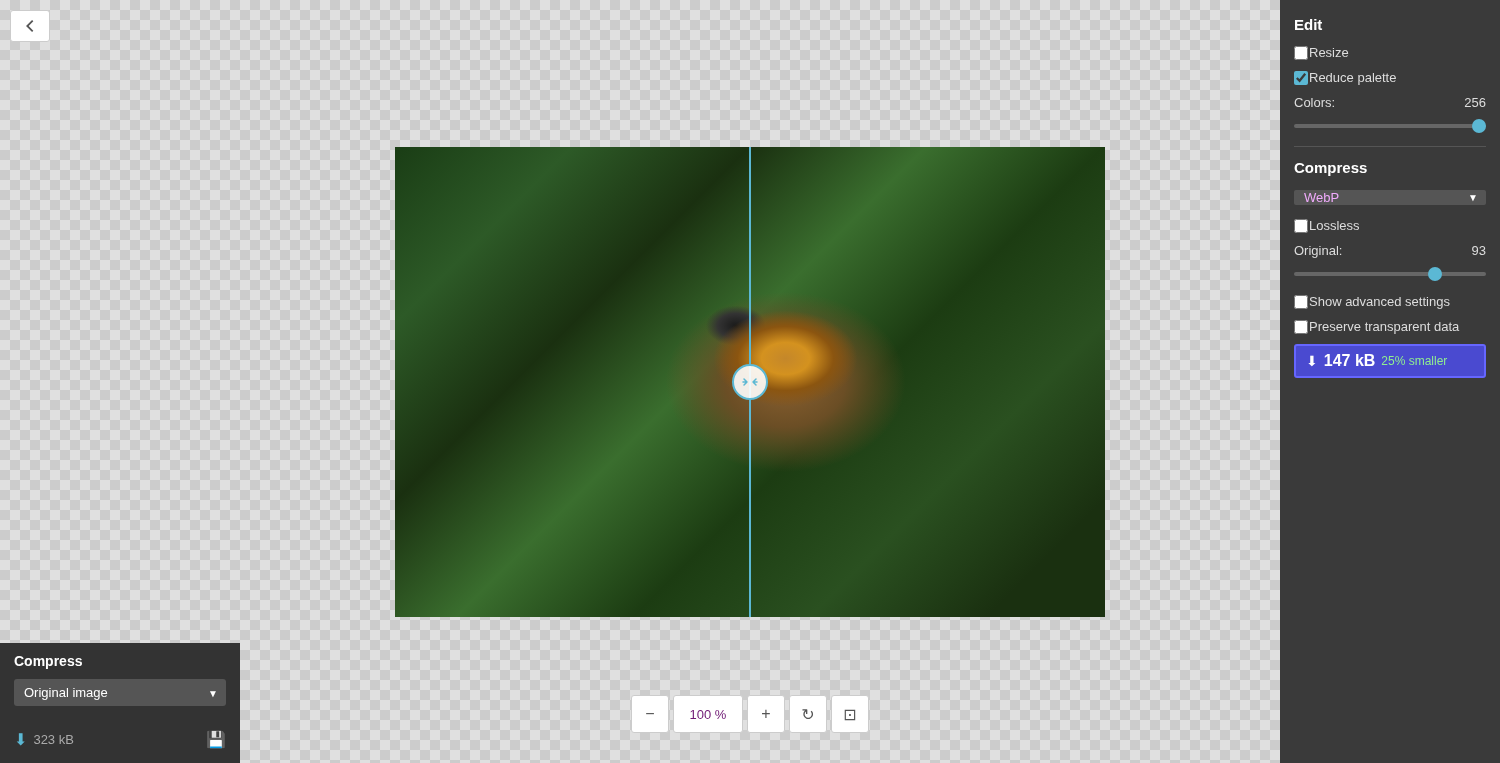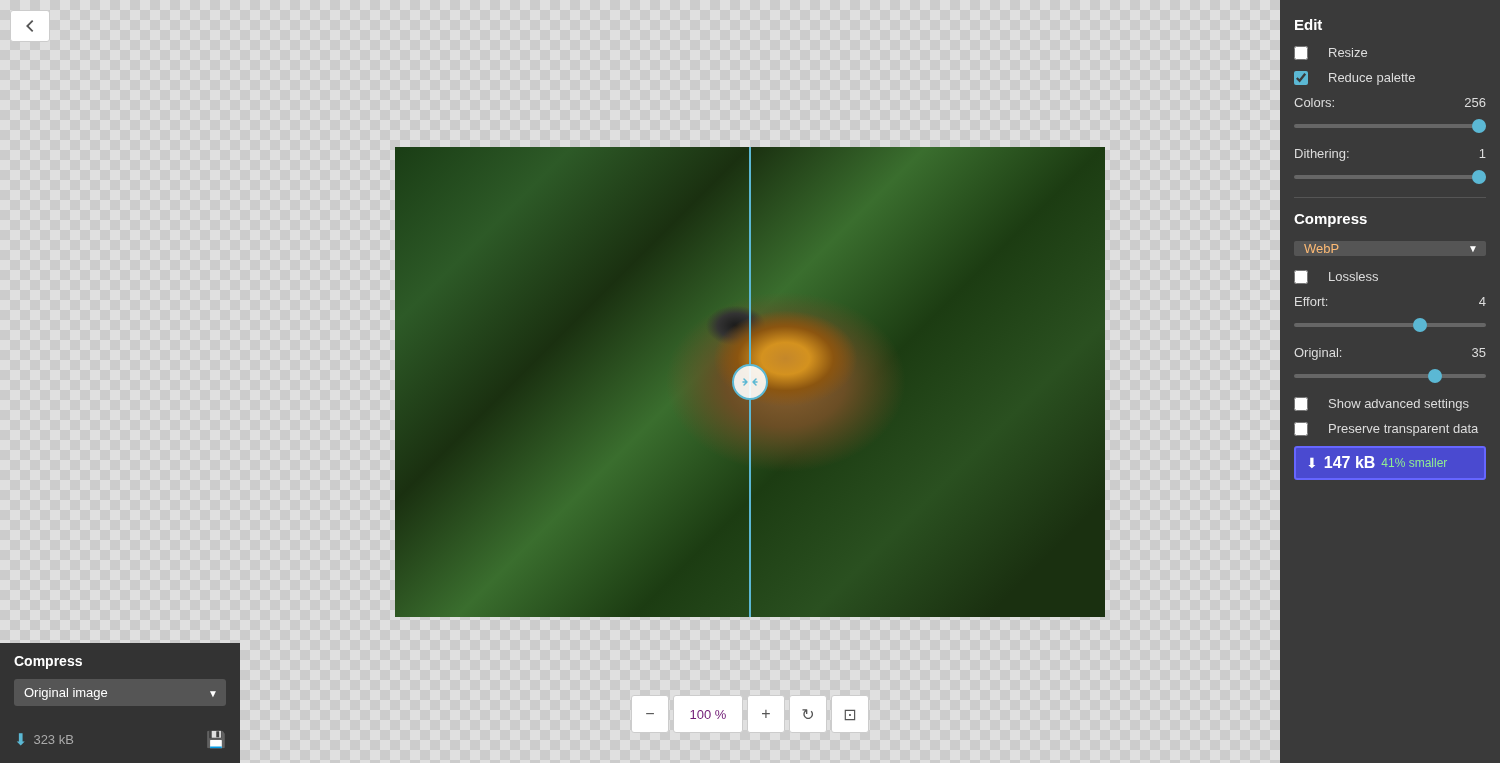--- a/index.html
+++ b/index.html
@@ -243,21 +243,21 @@
     .panel-section-title {
       color: #fff;
       font-size: 15px;
       font-weight: 600;
       margin-bottom: 12px;
     }
 
     .checkbox-row {
       display: flex;
       align-items: center;
-      gap: 20px;
+      gap: 1px;
       margin-bottom: 10px;
     }
 
     .checkbox-input {
       width: 14px;
       height: 14px;
       cursor: pointer;
       accent-color: #5bb8d4;
     }
 
@@ -321,21 +321,21 @@
     }
 
     .format-select-wrap {
       position: relative;
       margin-bottom: 12px;
     }
 
     .format-select {
       width: 100%;
       background: #555;
-      color: #fdba74;
+      color: #f0abfc;
       border: none;
       border-radius: 2px;
       padding: 0 10px;
       font-size: 13px;
       appearance: none;
       cursor: pointer;
       outline: none;
     }
 
     .format-select-arrow {
@@ -449,27 +449,20 @@
     </div>
 
     <div class="slider-row">
       <div class="slider-label-row">
         <span class="slider-label">Colors:</span>
         <span class="slider-value">256</span>
       </div>
       <input type="range" min="2" max="256" value="256" style="">
     </div>
 
-    <div class="slider-row">
-      <div class="slider-label-row">
-        <span class="slider-label">Dithering:</span>
-        <span class="slider-value">1</span>
-      </div>
-      <input type="range" min="0" max="1" value="1" step="0.01" style="">
-    </div>
 
     <hr class="section-divider">
 
     <div class="compress-section-title">Compress</div>
 
     <div class="format-select-wrap">
       <select class="format-select">
         <option>WebP</option>
         <option>PNG</option>
         <option>JPEG</option>
@@ -477,48 +470,41 @@
         <option>AVIF</option>
       </select>
       <span class="format-select-arrow">▼</span>
     </div>
 
     <div class="checkbox-row">
       <input type="checkbox" class="checkbox-input" style="">
       <span class="checkbox-label">Lossless</span>
     </div>
 
-    <div class="slider-row">
-      <div class="slider-label-row">
-        <span class="slider-label">Effort:</span>
-        <span class="slider-value">4</span>
-      </div>
-      <input type="range" min="0" max="6" value="4" style="">
-    </div>
 
     <div class="slider-row">
       <div class="slider-label-row">
         <span class="slider-label">Original:</span>
-        <span class="slider-value">35</span>
+        <span class="slider-value">93</span>
       </div>
       <input type="range" min="0" max="100" value="75" style="">
     </div>
 
     <div class="checkbox-row">
       <input type="checkbox" class="checkbox-input" style="">
       <span class="checkbox-label">Show advanced settings</span>
     </div>
 
     <div class="checkbox-row">
       <input type="checkbox" class="checkbox-input" style="">
       <span class="checkbox-label">Preserve transparent data</span>
     </div>
 
     <div style="margin-top: 10px;">
       <div class="download-bar">
         <span class="download-bar-icon">⬇</span>
         <span class="download-bar-size">147 kB</span>
-        <span class="download-bar-savings">41% smaller</span>
+        <span class="download-bar-savings">25% smaller</span>
       </div>
     </div>
   </div>
 
 </div>
 
 </body></html>

